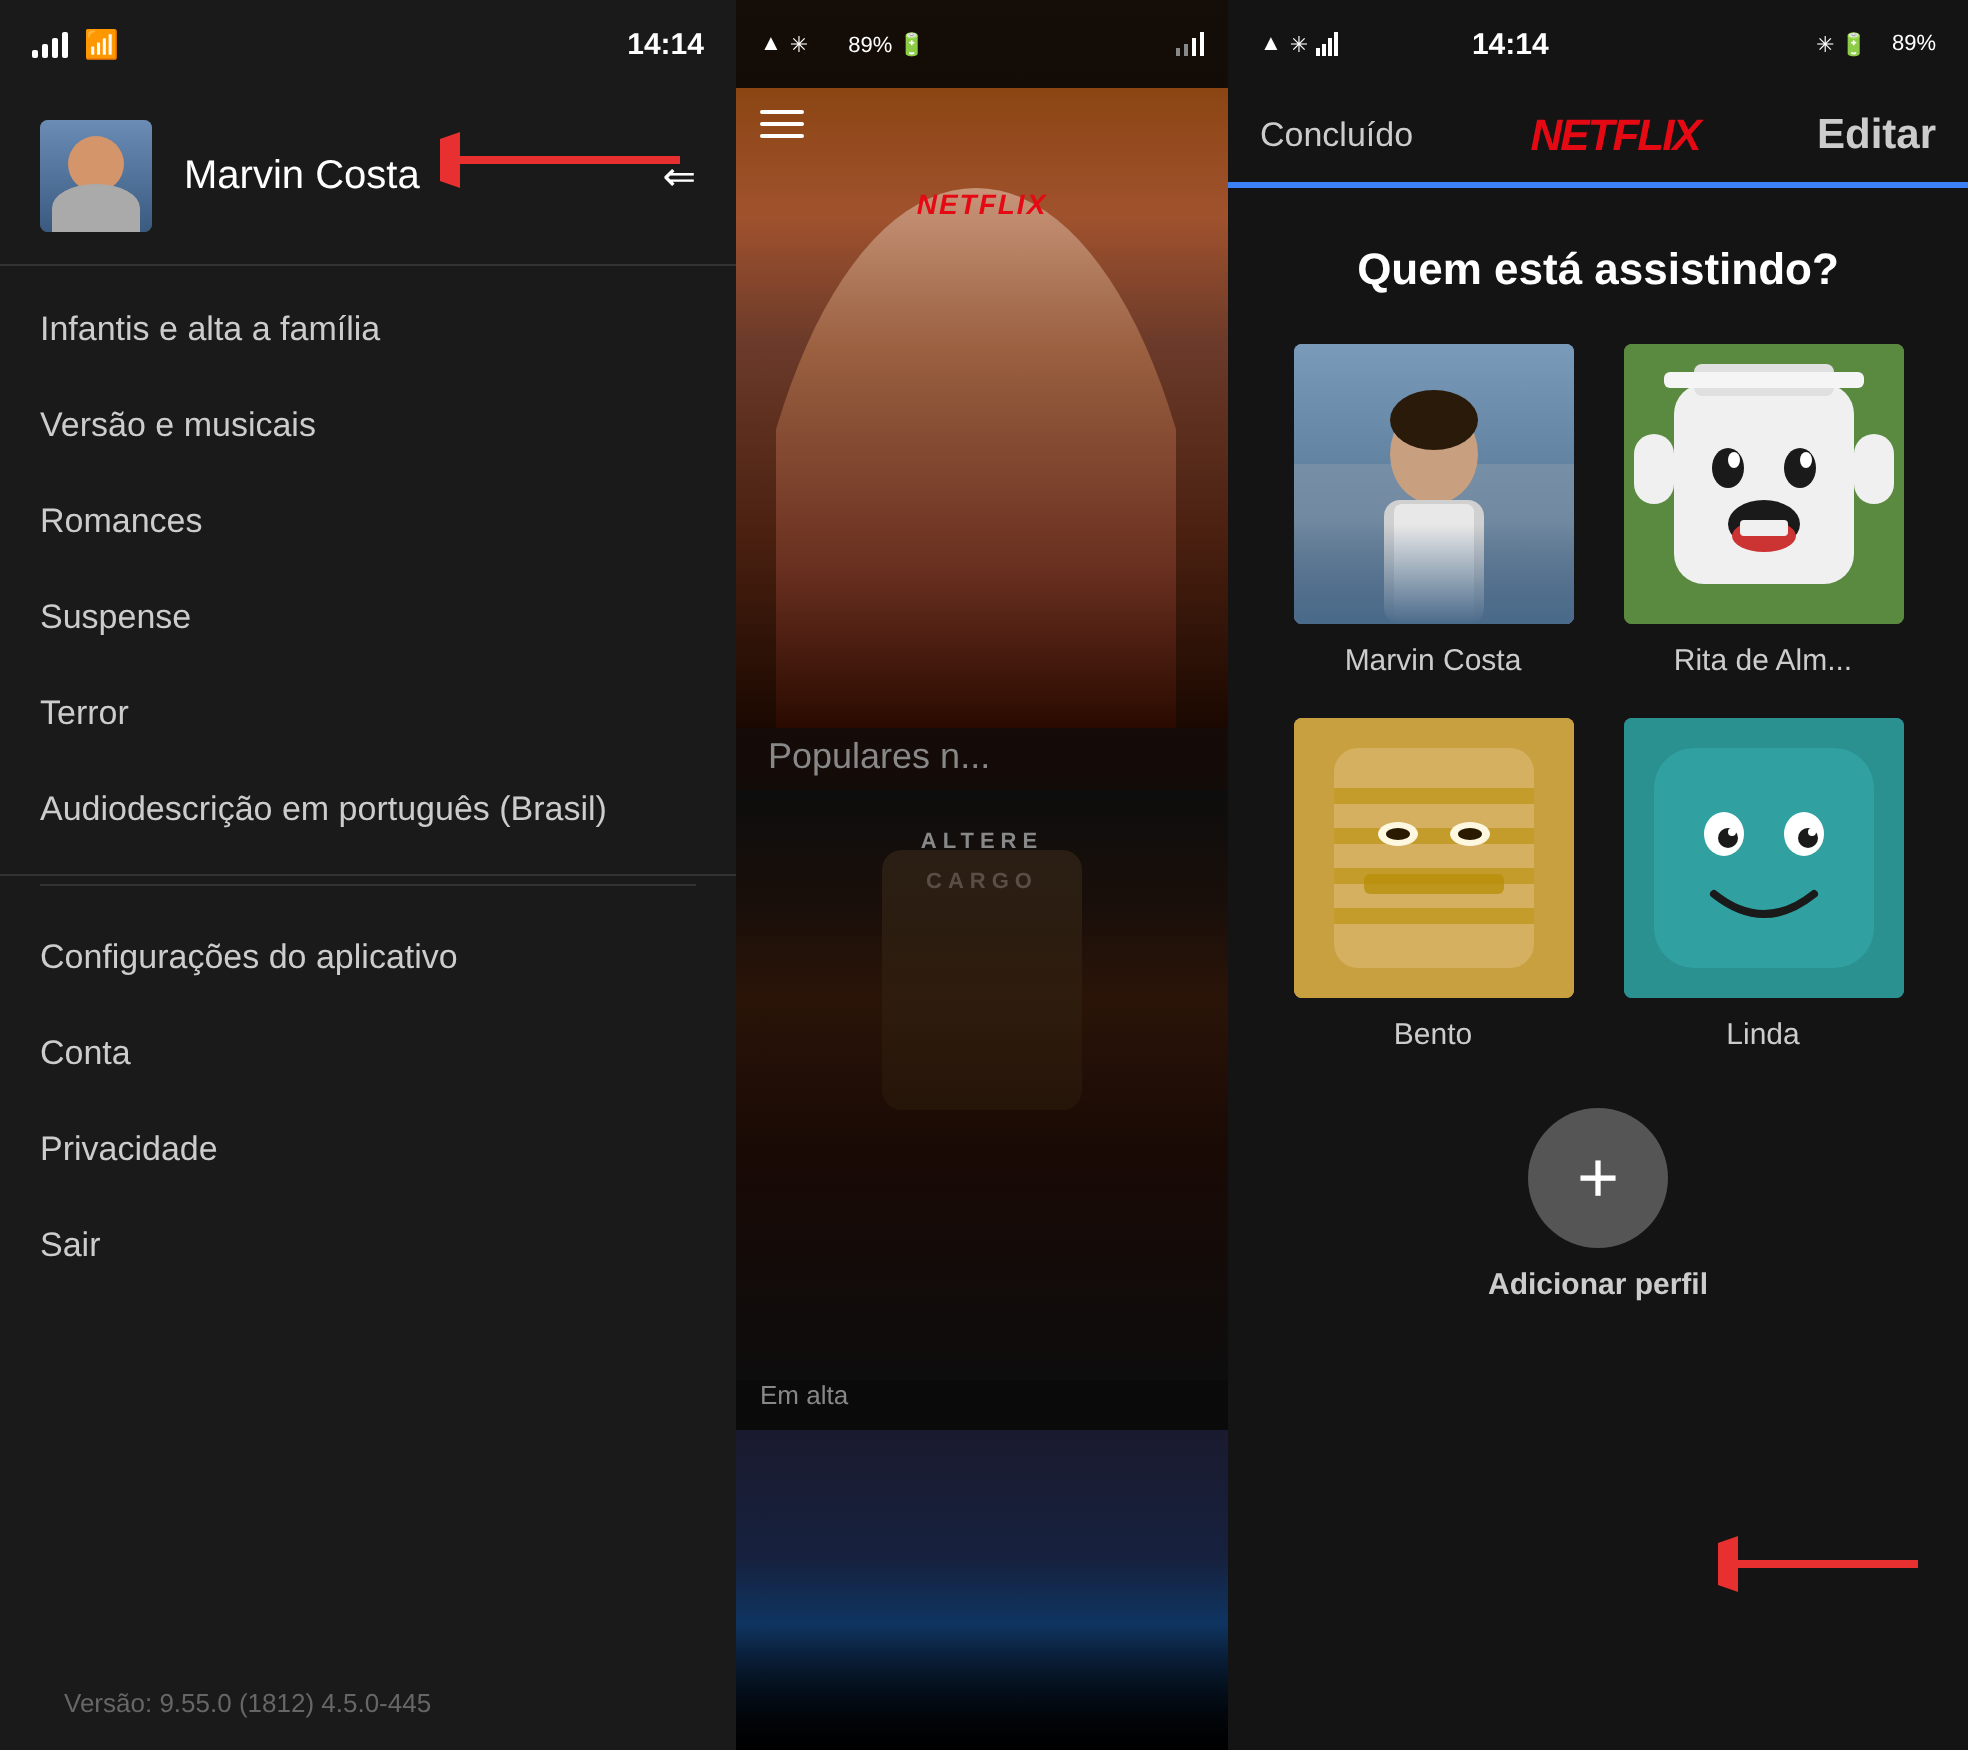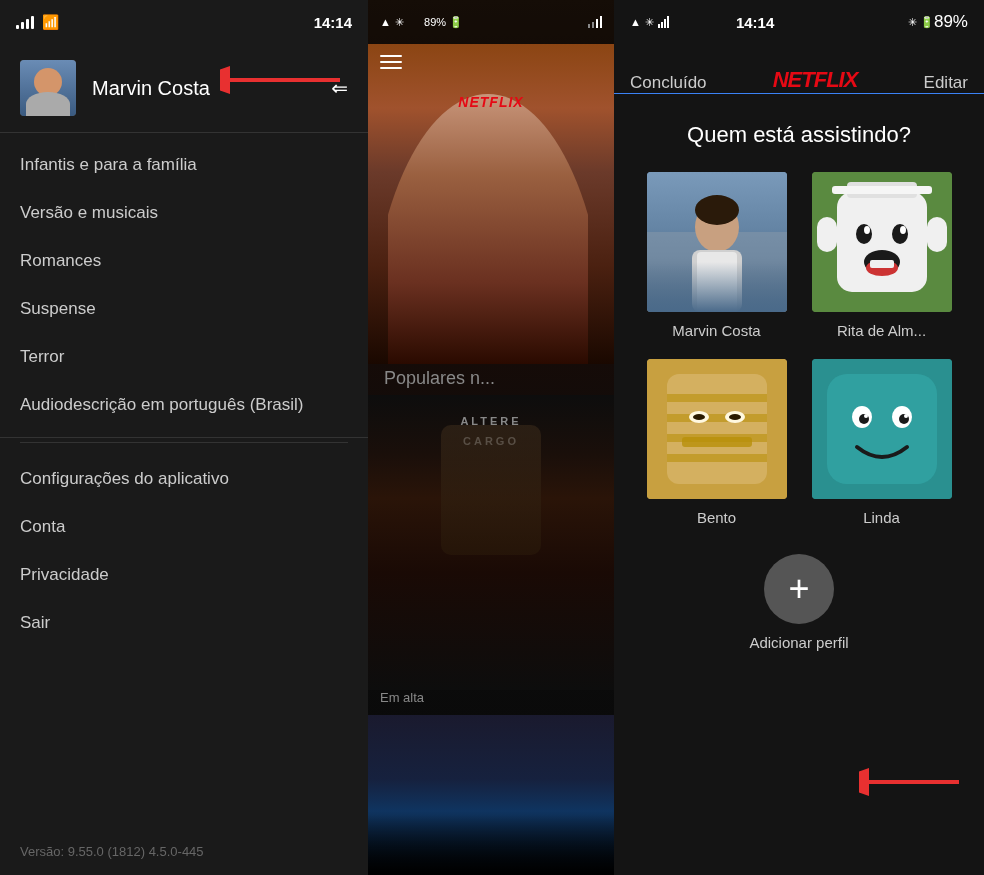--- a/index.html
+++ b/index.html
@@ -108,21 +108,21 @@
       font-size: 17px;
       cursor: pointer;
     }
 
     .menu-section-settings {
       padding: 8px 0;
       flex: 1;
     }
 
     .version-text {
-      padding: 16px 20px;
+      padding: 16px 32px;
       color: #666;
       font-size: 13px;
     }
 
     
     .middle-panel {
       width: 246px;
       height: 875px;
       background: #111;
       position: relative;
@@ -173,49 +173,50 @@
       background: #141414;
       display: flex;
       align-items: center;
       padding: 0 16px;
     }
 
     .nav-bar {
       height: 50px;
       background: #141414;
       display: flex;
-      align-items: flex-end;
+      align-items: center;
       padding: 0 16px;
-      border-bottom: 1px solid #3b82f6;
+      border-bottom: 3px solid #3b82f6;
     }
 
     .nav-concluded {
       color: #ccc;
       font-size: 17px;
     }
 
     .netflix-logo {
       color: #E50914;
       font-size: 22px;
       font-weight: 900;
       letter-spacing: -1px;
       margin: 0 auto;
       font-style: italic;
     }
 
     .nav-edit {
       color: #ccc;
-      font-size: 17px;
+      font-size: 21px;
+      font-weight: bold;
     }
 
     .who-watching-title {
       text-align: center;
       color: #fff;
       font-size: 22px;
-      font-weight: 400;
+      font-weight: 700;
       padding: 28px 0 24px;
     }
 
     .profiles-grid {
       display: grid;
       grid-template-columns: 1fr 1fr;
       gap: 20px;
       padding: 0 30px;
     }
 
@@ -297,20 +298,21 @@
 
     .add-icon {
       color: #fff;
       font-size: 36px;
       line-height: 1;
     }
 
     .add-profile-label {
       color: #ccc;
       font-size: 15px;
+      font-weight: bold;
     }
 
     
     .separator {
       height: 1px;
       background: #333;
       margin: 4px 20px;
     }
   </style>
 </head>
@@ -331,21 +333,21 @@
 
   <div class="user-header">
     <div class="user-avatar">
       <div class="avatar-face"></div>
     </div>
     <span class="user-name">Marvin Costa</span>
     <span class="switch-icon">⇐</span>
   </div>
 
   <div class="menu-section">
-    <div class="menu-item">Infantis e para a família</div>
+    <div class="menu-item">Infantis e alta a família</div>
     <div class="menu-item">Versão e musicais</div>
     <div class="menu-item">Romances</div>
     <div class="menu-item">Suspense</div>
     <div class="menu-item">Terror</div>
     <div class="menu-item">Audiodescrição em português (Brasil)</div>
   </div>
 
   <div class="separator"></div>
 
   <div class="menu-section-settings">
@@ -409,21 +411,21 @@
     <span style="color:#fff;font-size:11px">▲</span>
     <span style="color:#fff;font-size:11px;margin-left:4px">✳</span>
     <span style="color:#fff;font-size:11px;margin-left:4px;display:flex;align-items:flex-end;gap:1px">
       <span style="width:2px;height:4px;background:#fff;display:inline-block"></span>
       <span style="width:2px;height:6px;background:#fff;display:inline-block"></span>
       <span style="width:2px;height:9px;background:#fff;display:inline-block"></span>
       <span style="width:2px;height:12px;background:#fff;display:inline-block"></span>
     </span>
     <span style="color:#fff;font-size:15px;font-weight:600;margin:0 auto">14:14</span>
     <span style="color:#fff;font-size:11px;margin-left:auto">✳ 🔋</span>
-    <span style="color:#fff;font-size:17px;margin-left:0">89%</span>
+    <span style="color:#fff;font-size:11px;margin-left:12px">89%</span>
   </div>
 
   <div class="nav-bar">
     <span class="nav-concluded">Concluído</span>
     <span class="netflix-logo">NETFLIX</span>
     <span class="nav-edit">Editar</span>
   </div>
 
   <h2 class="who-watching-title">Quem está assistindo?</h2>
 

